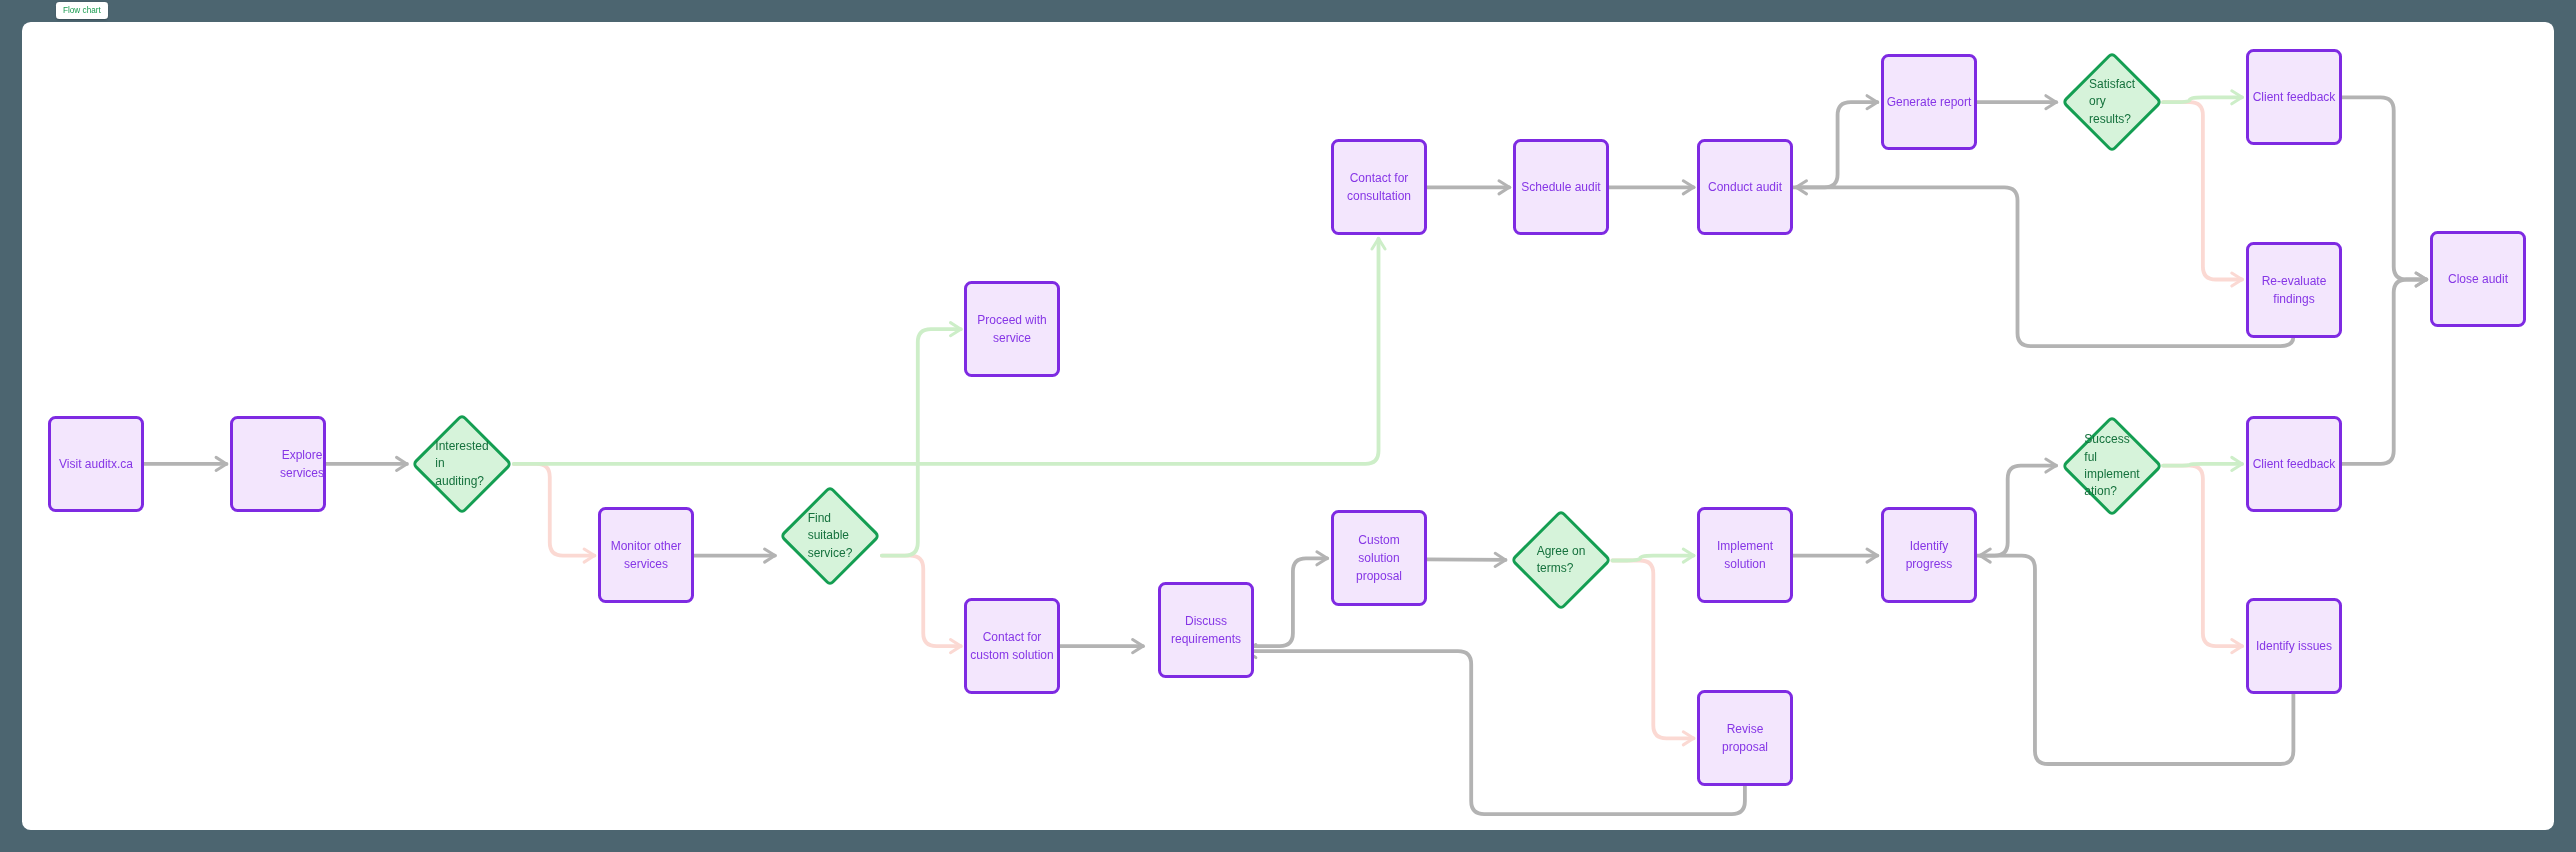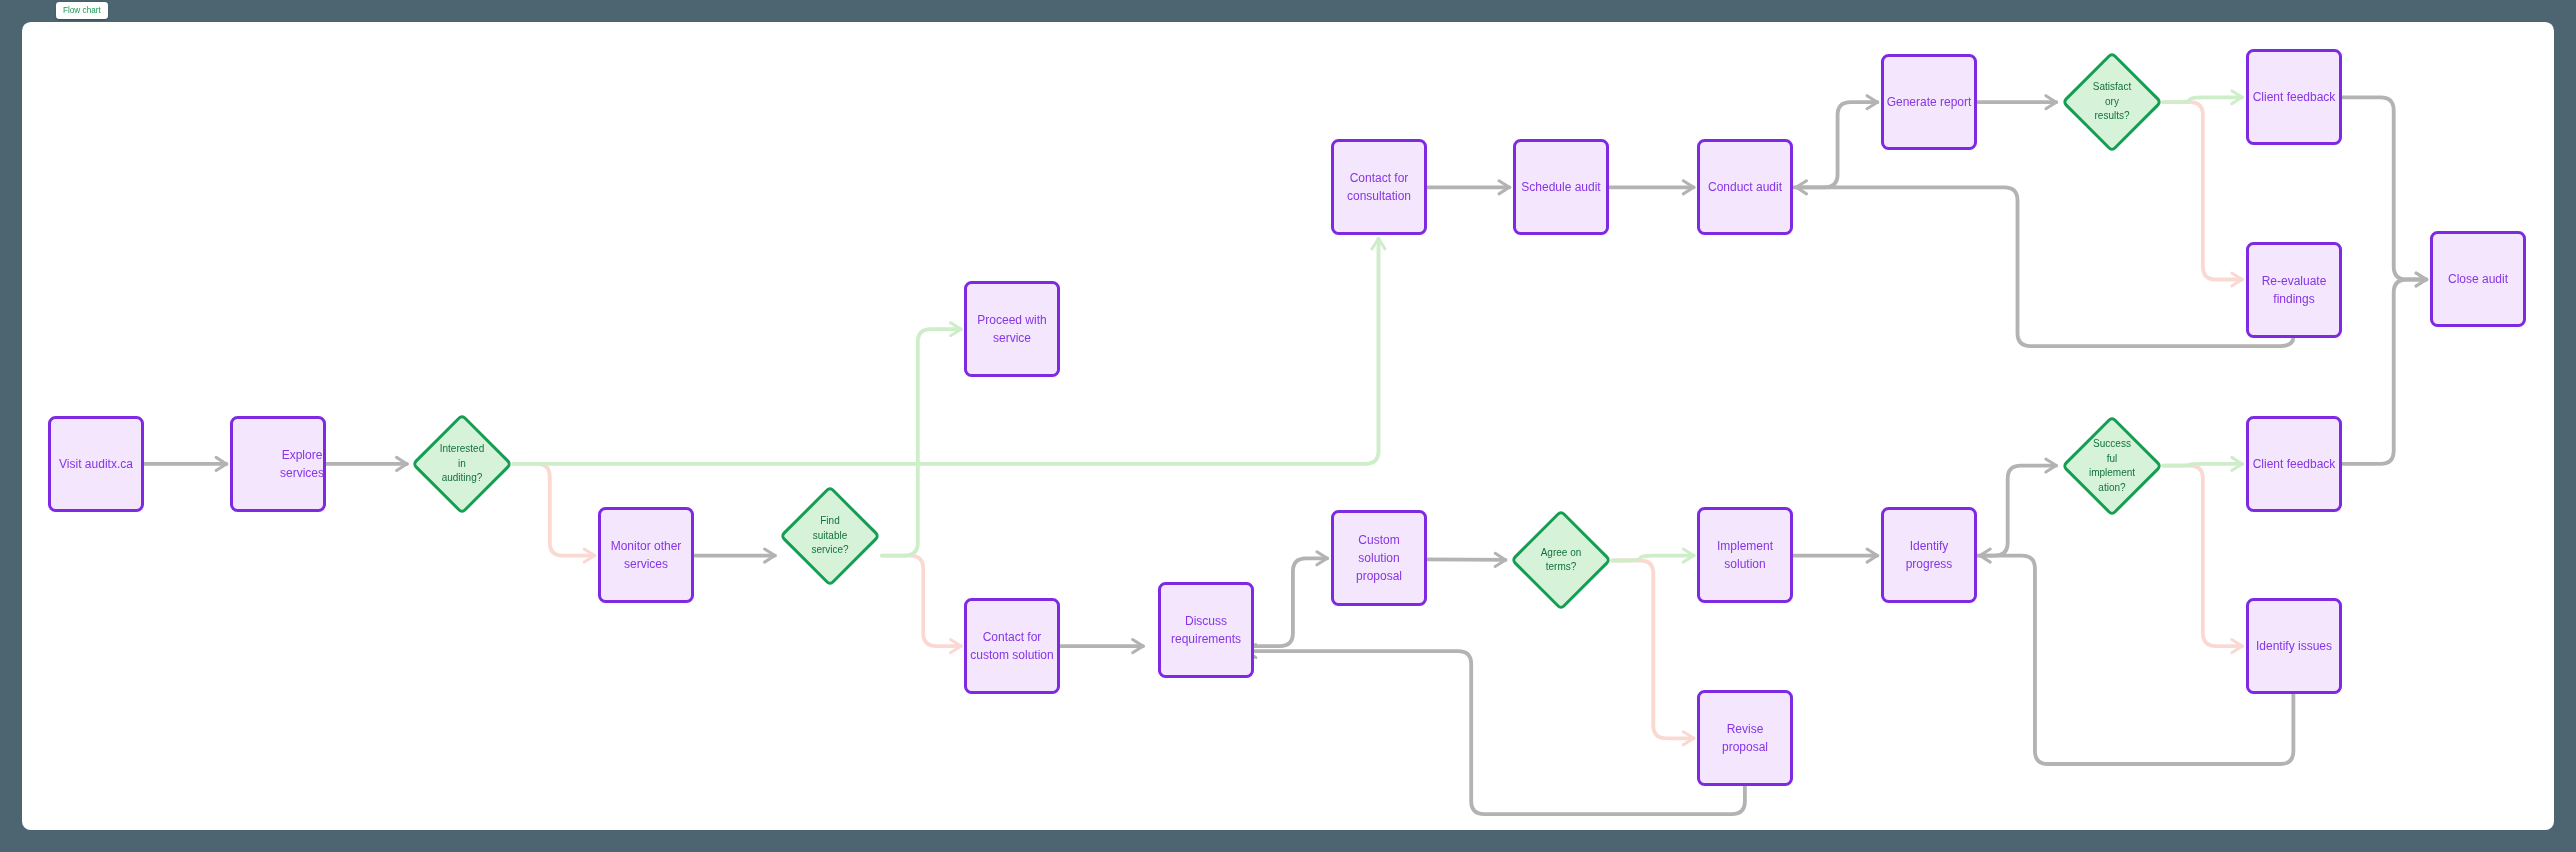--- a/index.html
+++ b/index.html
@@ -39,22 +39,22 @@
   }
   .diamond-node { width:104px; height:104px; }
   .diamond-node .diamond-shape {
     position:absolute; left:50%; top:50%; width:72px; height:72px;
     margin:-36px 0 0 -36px; transform:rotate(45deg);
     background:#d6f3da; border:3.3px solid #149e52; border-radius:5.5px;
   }
   .diamond-node .node-label {
     position:absolute; inset:0;
     display:flex; align-items:center; justify-content:center;
-    font-size:10px; font-weight:500; line-height:1.45;
-    color:#15713d; text-align:center; white-space:pre-line;
+    font-size:12px; font-weight:500; line-height:1.45;
+    color:#15713d; text-align:left; white-space:pre-line;
   }
 </style>
 </head>
 <body>
 
 <div class="badge">
   <span>Flow chart</span>
 </div>
 
 <div class="canvas">

